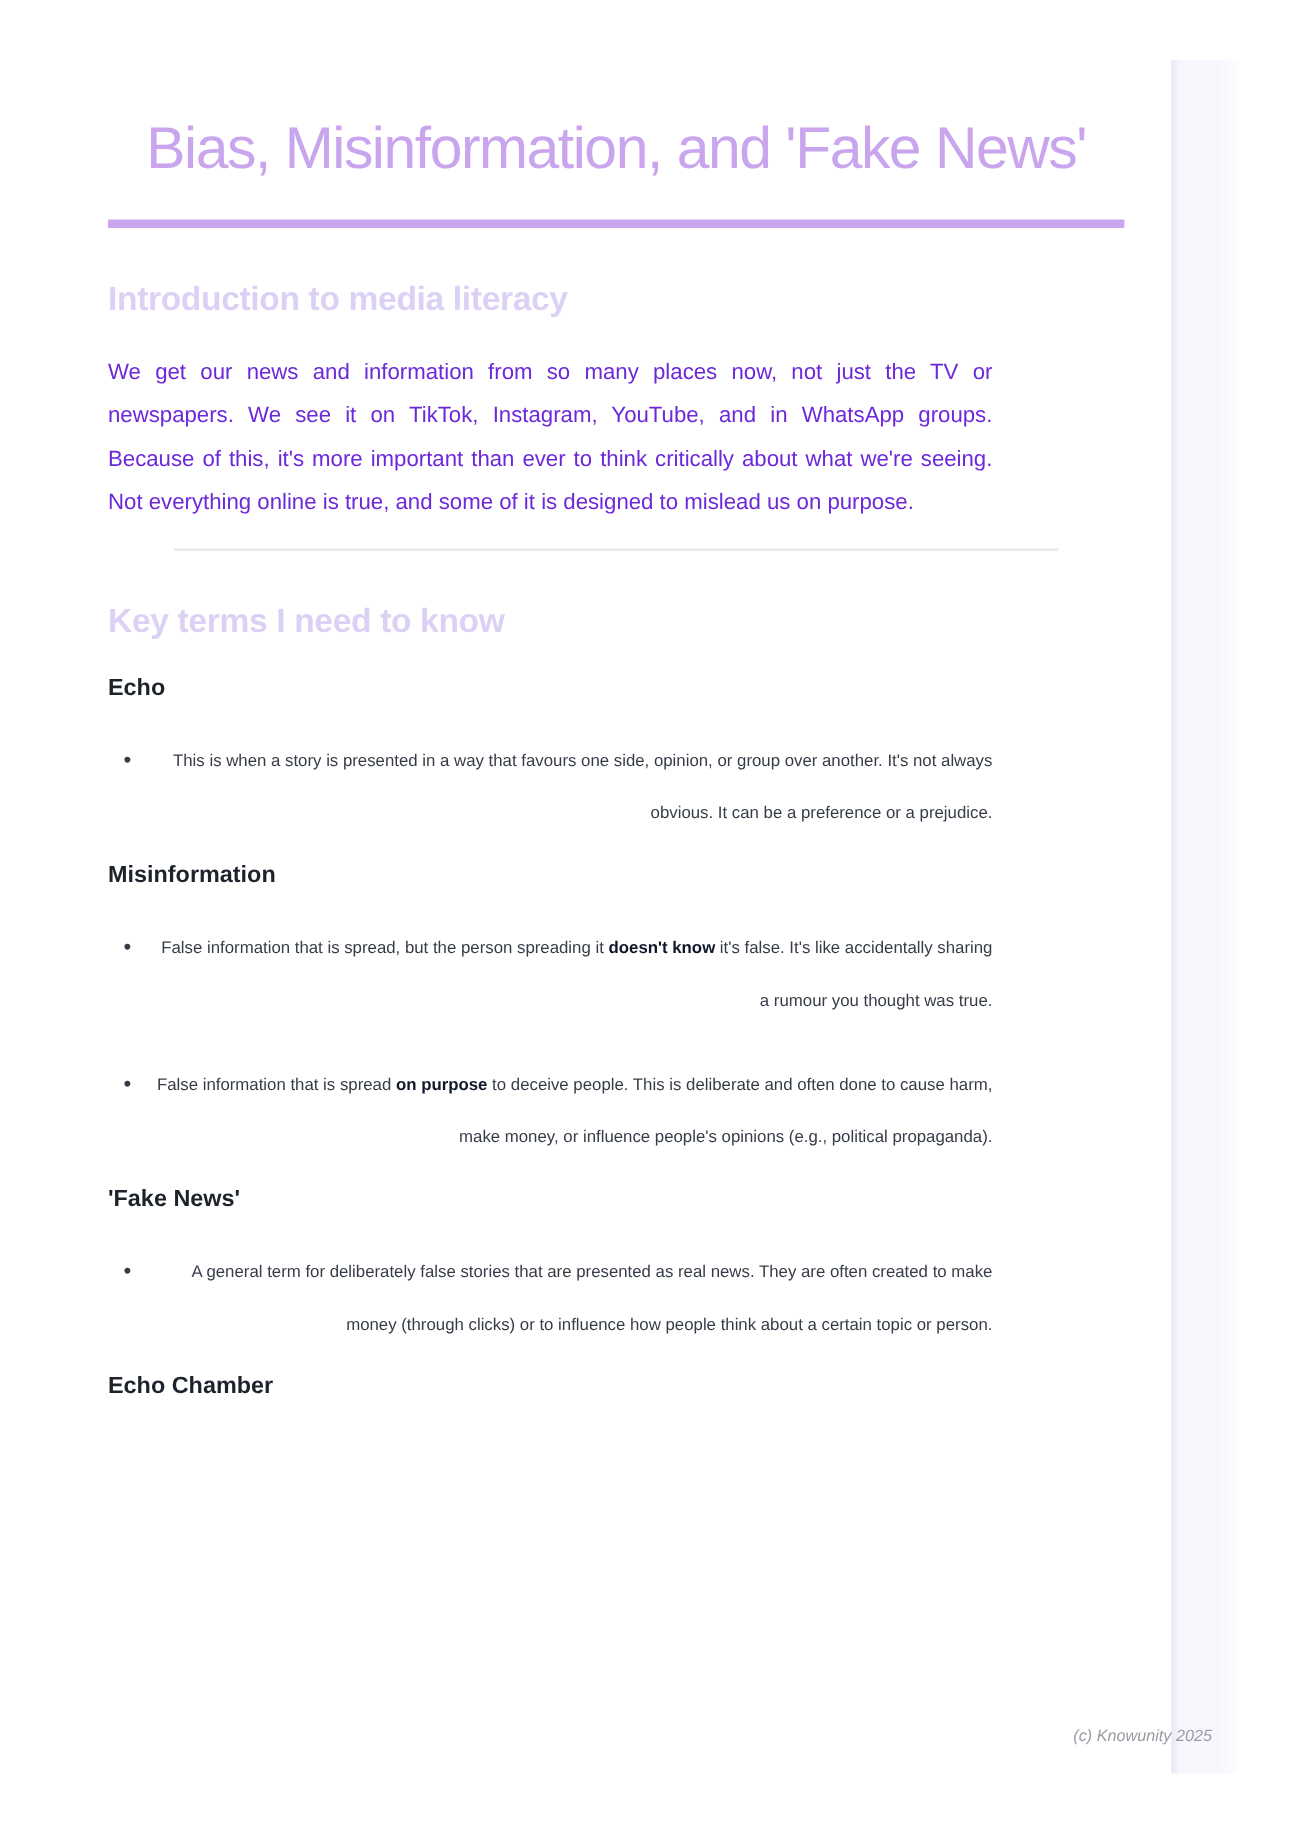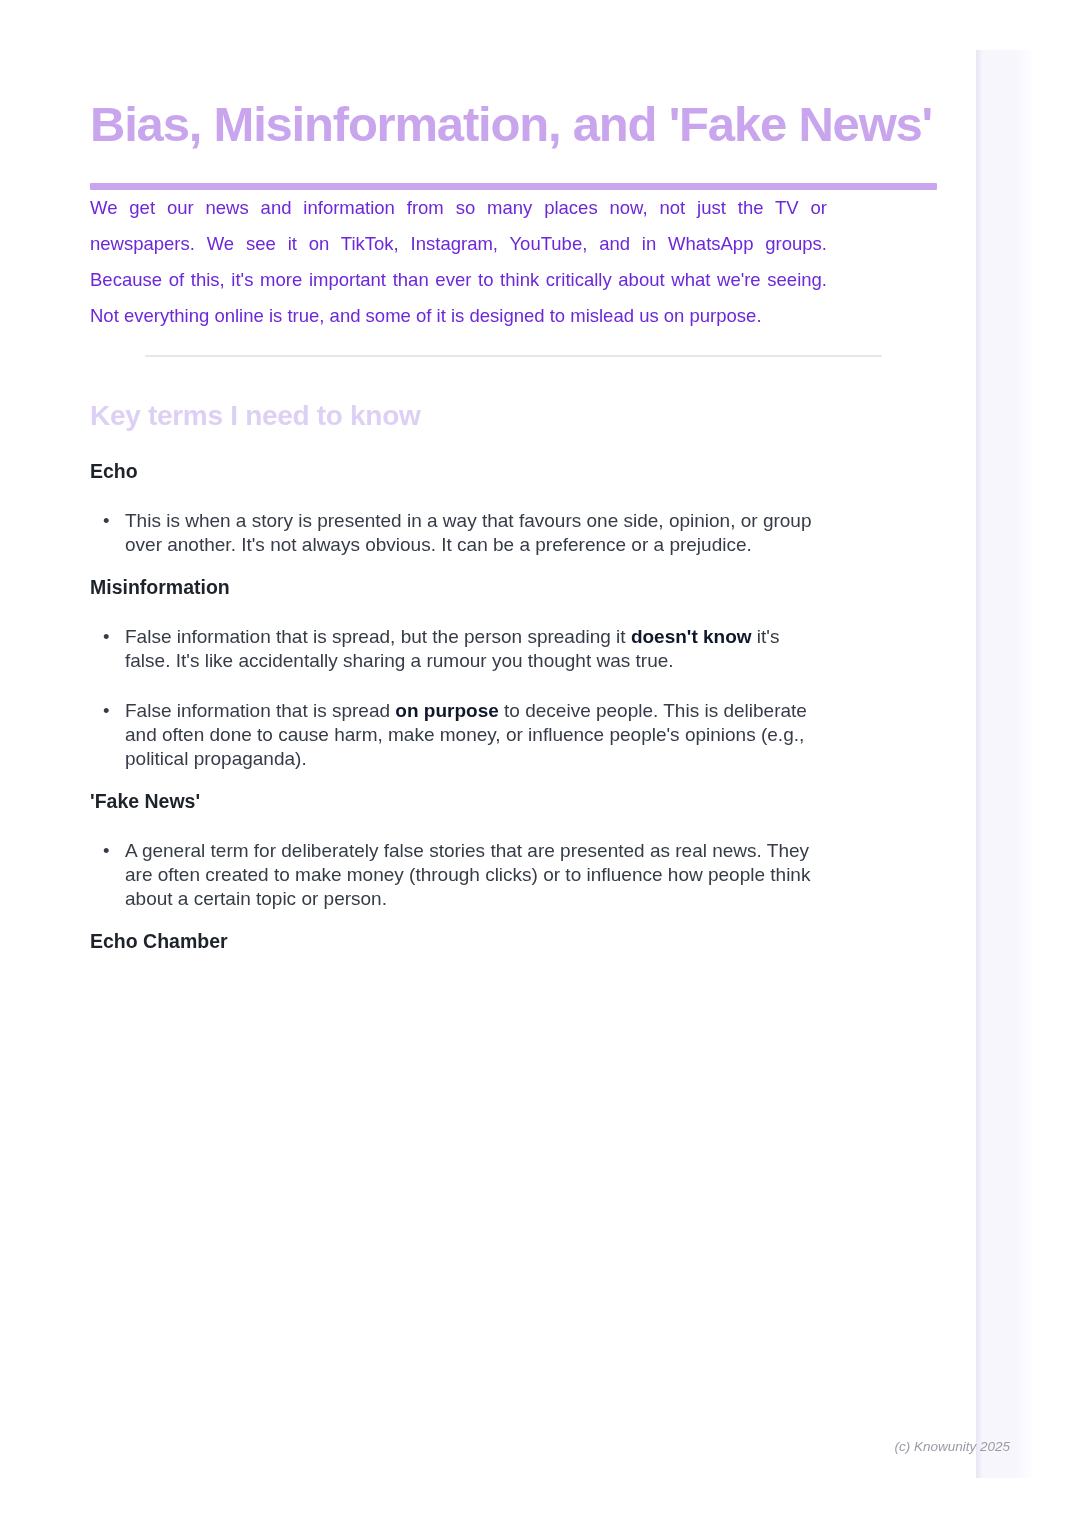--- a/index.html
+++ b/index.html
@@ -27,23 +27,24 @@
     position: absolute;
     left: 90px;
     top: 0;
     width: 847px;
     padding-top: 92px;
   }
   h1.doc-title {
     margin: 0;
     font-size: 49px;
     line-height: 64px;
-    font-weight: 700;
+    font-weight: 400;
     letter-spacing: -1.2px;
     color: #c9a5ee;
+    text-align: center;
   }
   .title-rule {
     margin-top: 27px;
     width: 847px;
     height: 7px;
     background: #c9a5ee;
     border-radius: 1px;
   }
   h2.section-heading {
     margin: 42px 0 26px 0;
@@ -77,23 +78,24 @@
   }
   ul.term-definition {
     margin: 26px 0 18px 0;
     padding: 0;
     width: 737px;
     list-style: none;
   }
   ul.term-definition li {
     position: relative;
     padding-left: 35px;
-    font-size: 19px;
-    line-height: 24px;
+    font-size: 14px;
+    line-height: 44px;
     color: #363c47;
+    text-align: right;
   }
   ul.term-definition li::before {
     content: "\2022";
     position: absolute;
     left: 13px;
     top: 0;
     font-size: 18.5px;
     color: #363c47;
   }
   ul.term-definition li strong {
@@ -115,20 +117,21 @@
 <body>
 
 <div class="side-strip"></div>
 
 <div class="content">
 
   <h1 class="doc-title">Bias, Misinformation, and 'Fake News'</h1>
 
   <div class="title-rule"></div>
 
+  <h2 class="section-heading">Introduction to media literacy</h2>
 
   <p class="body-paragraph">We get our news and information from so many places now, not just the TV or newspapers. We see it on TikTok, Instagram, YouTube, and in WhatsApp groups. Because of this, it's more important than ever to think critically about what we're seeing. Not everything online is true, and some of it is designed to mislead us on purpose.</p>
 
   <hr class="section-divider">
 
   <h2 class="section-heading">Key terms I need to know</h2>
 
   <div>
       <h3 class="term">Echo</h3>
       <ul class="term-definition">

